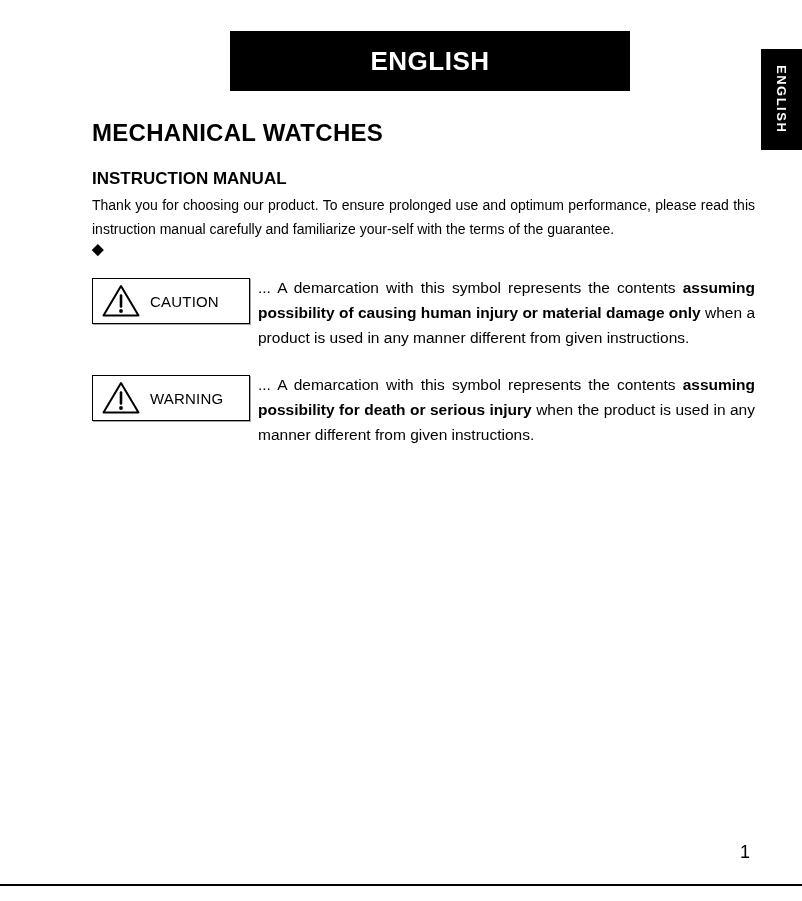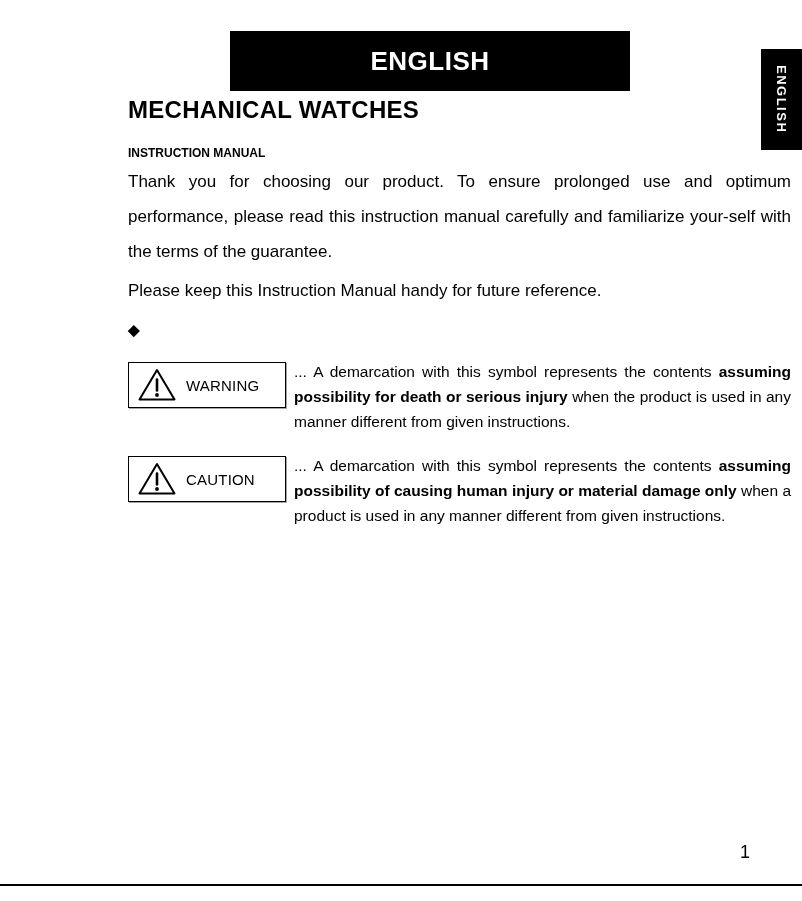--- a/index.html
+++ b/index.html
@@ -43,41 +43,40 @@
     writing-mode: vertical-rl;
     text-orientation: mixed;
     font-size: 13px;
     font-weight: bold;
     letter-spacing: 1.5px;
   }
 
   .content {
     position: absolute;
     left: 92px;
-    top: 96px;
+    top: 119px;
     width: 663px;
-    margin-left: 36px;
   }
 
   .page-title {
     font-size: 24px;
     font-weight: bold;
     letter-spacing: 0.3px;
     margin-bottom: 22px;
   }
 
   .section-heading {
-    font-size: 12px;
+    font-size: 17px;
     font-weight: bold;
     margin-bottom: 4px;
   }
 
   .body-text {
-    font-size: 17px;
-    line-height: 35px;
+    font-size: 14px;
+    line-height: 24px;
     text-align: justify;
   }
 
   .keep-line { margin-top: 4px; margin-bottom: 14px; text-align: left; }
 
   .safety-heading {
     font-size: 17px;
     font-weight: bold;
     margin-bottom: 3px;
     display: flex;
@@ -151,56 +150,55 @@
   <span>ENGLISH</span>
 </div>
 
 <div class="content">
 
   <div class="page-title">MECHANICAL WATCHES</div>
 
   <div class="section-heading">INSTRUCTION MANUAL</div>
 
   <p class="body-text">Thank you for choosing our product. To ensure prolonged use and optimum performance, please read this instruction manual carefully and familiarize your-self with the terms of the guarantee.</p>
-  <p class="body-text keep-line">Please keep this Instruction Manual handy for future reference.</p>
 
   <div class="safety-heading">
     <span class="diamond">◆</span>
   </div>
 
+
+  <div class="demarc-row second">
+    <div class="sign-box-col">
+      <div class="sign-box">
+        <svg class="tri-icon" width="40" height="36" viewBox="0 0 40 36">
+          <path d="M20 3 L37.5 32.5 L2.5 32.5 Z" fill="none" stroke="#000" stroke-width="2" stroke-linejoin="round"></path>
+          <path d="M20 12.5 L20 23.5" stroke="#000" stroke-width="2.6" stroke-linecap="round"></path>
+          <circle cx="20" cy="28" r="1.9" fill="#000"></circle>
+        </svg>
+        <span class="sign-label">CAUTION</span>
+      </div>
+    </div>
+    <div class="demarc-text">
+      <span>... A demarcation with this symbol represents the contents </span><span class="bold">assuming possibility of causing human injury or material damage only</span><span> when a product is used in any manner different from given instructions.</span>
+    </div>
+  </div>
 
   <div class="demarc-row">
     <div class="sign-box-col">
       <div class="sign-box">
         <svg class="tri-icon" width="40" height="36" viewBox="0 0 40 36">
           <path d="M20 3 L37.5 32.5 L2.5 32.5 Z" fill="none" stroke="#000" stroke-width="2" stroke-linejoin="round"></path>
           <path d="M20 12.5 L20 23.5" stroke="#000" stroke-width="2.6" stroke-linecap="round"></path>
           <circle cx="20" cy="28" r="1.9" fill="#000"></circle>
         </svg>
         <span class="sign-label">WARNING</span>
       </div>
     </div>
     <div class="demarc-text">
       <span>... A demarcation with this symbol represents the contents </span><span class="bold">assuming possibility for death or serious injury</span><span> when the product is used in any manner different from given instructions.</span>
     </div>
   </div>
 
-  <div class="demarc-row second">
-    <div class="sign-box-col">
-      <div class="sign-box">
-        <svg class="tri-icon" width="40" height="36" viewBox="0 0 40 36">
-          <path d="M20 3 L37.5 32.5 L2.5 32.5 Z" fill="none" stroke="#000" stroke-width="2" stroke-linejoin="round"></path>
-          <path d="M20 12.5 L20 23.5" stroke="#000" stroke-width="2.6" stroke-linecap="round"></path>
-          <circle cx="20" cy="28" r="1.9" fill="#000"></circle>
-        </svg>
-        <span class="sign-label">CAUTION</span>
-      </div>
-    </div>
-    <div class="demarc-text">
-      <span>... A demarcation with this symbol represents the contents </span><span class="bold">assuming possibility of causing human injury or material damage only</span><span> when a product is used in any manner different from given instructions.</span>
-    </div>
-  </div>
-
 </div>
 
 <div class="page-number">1</div>
 
 <div class="footer-rule"></div>
 
 </body></html>

